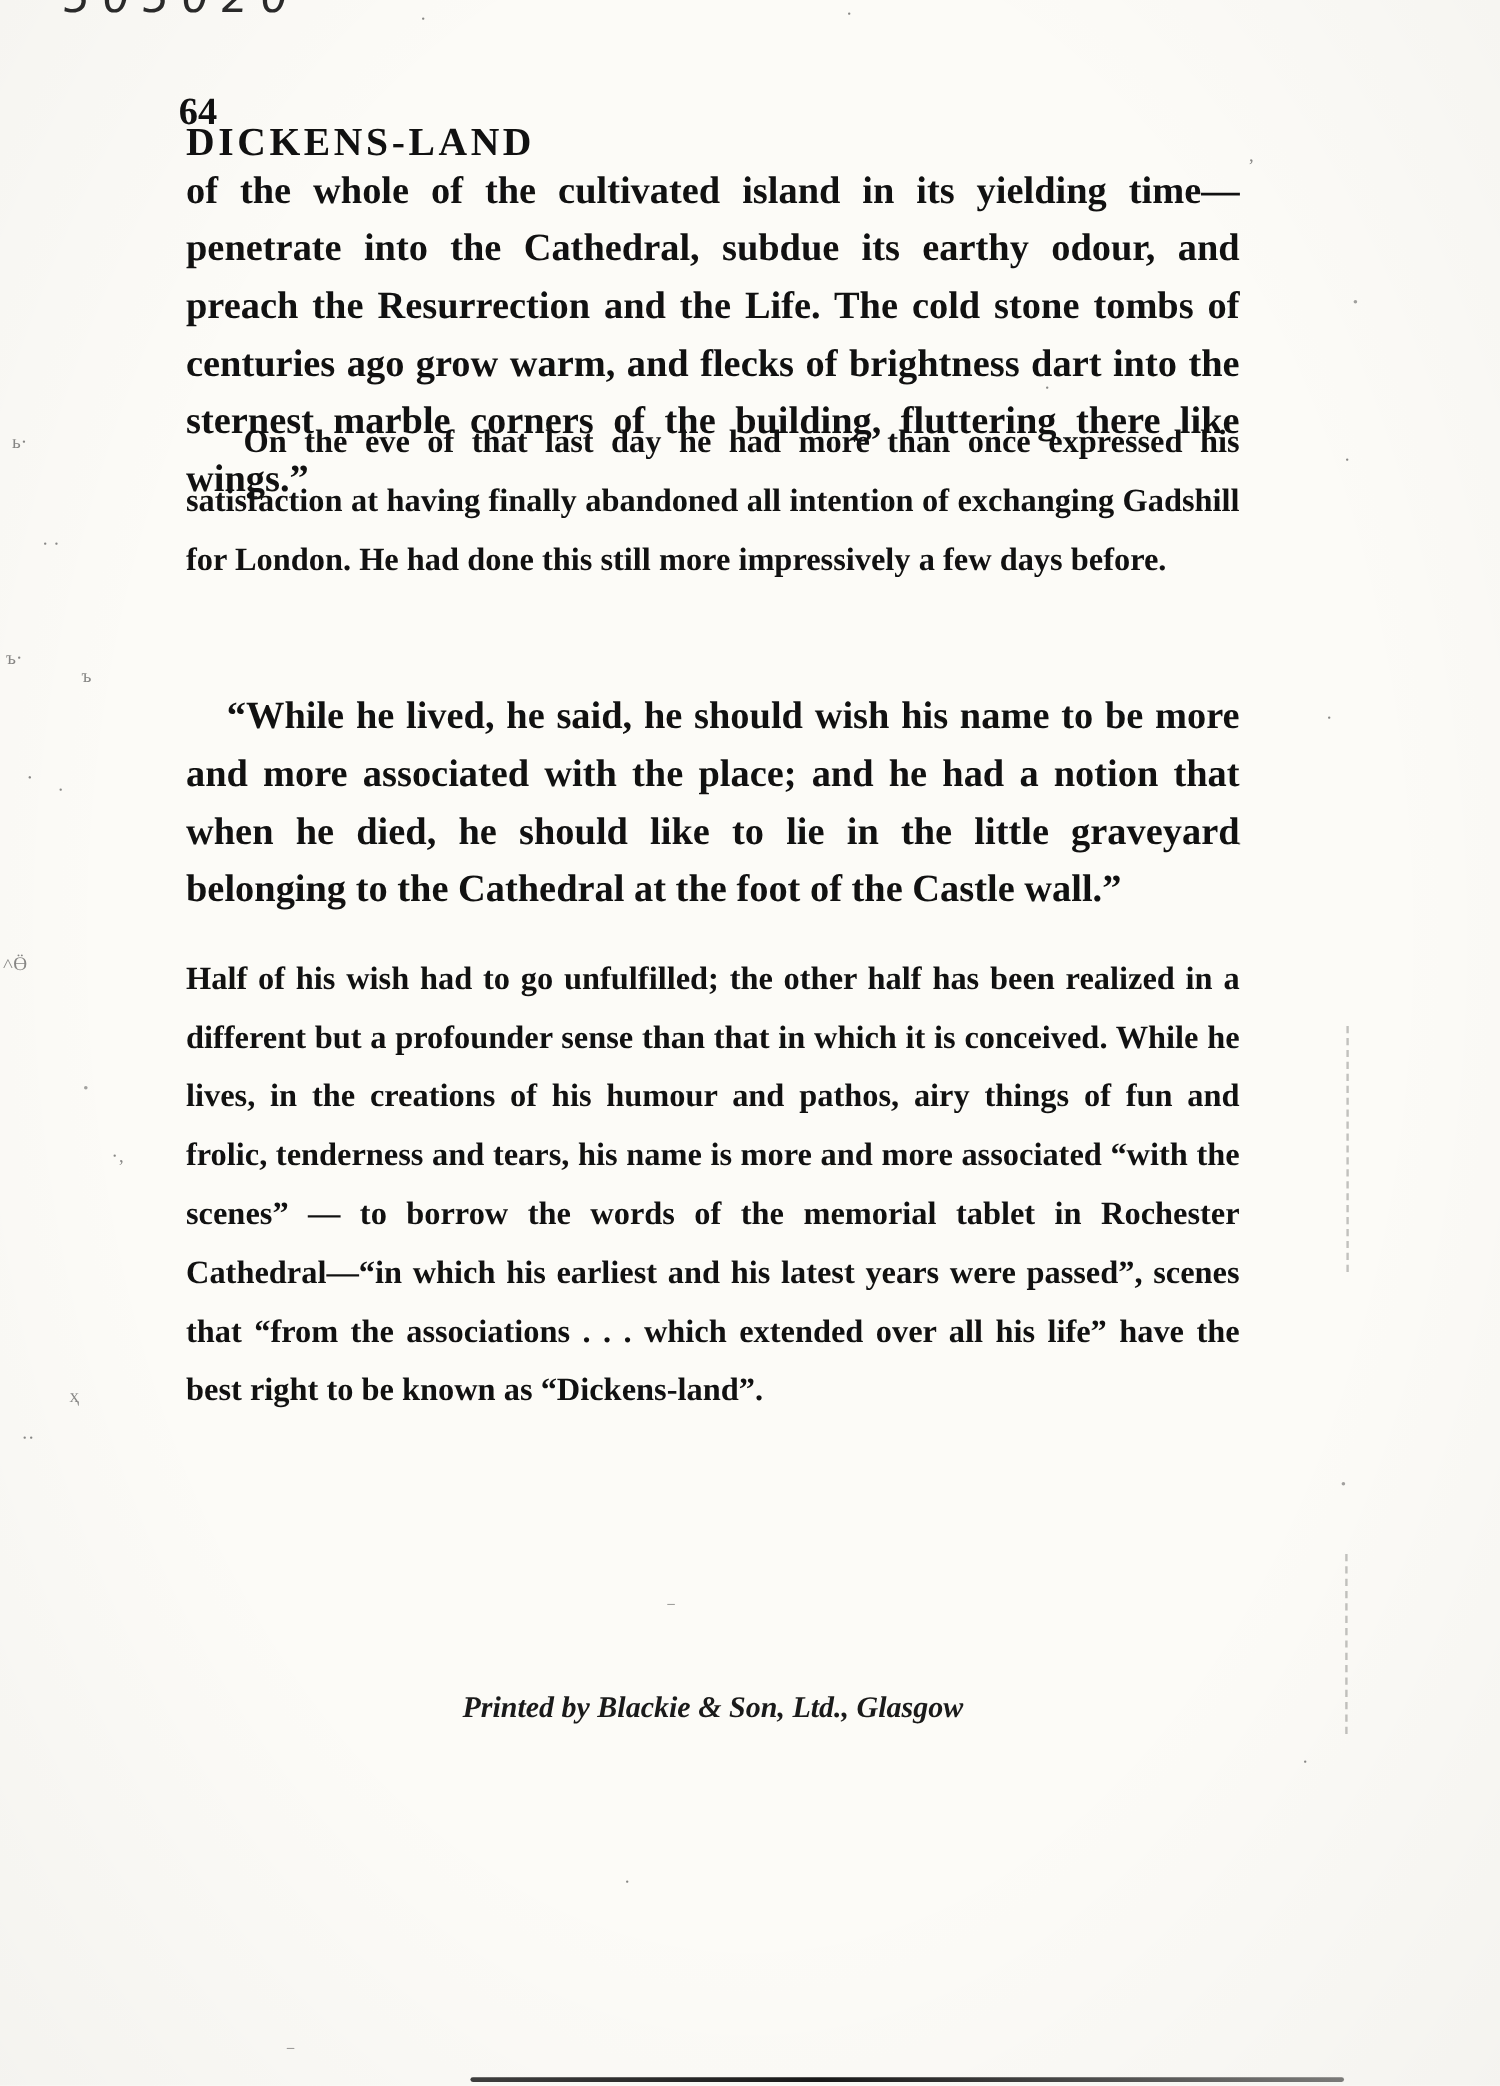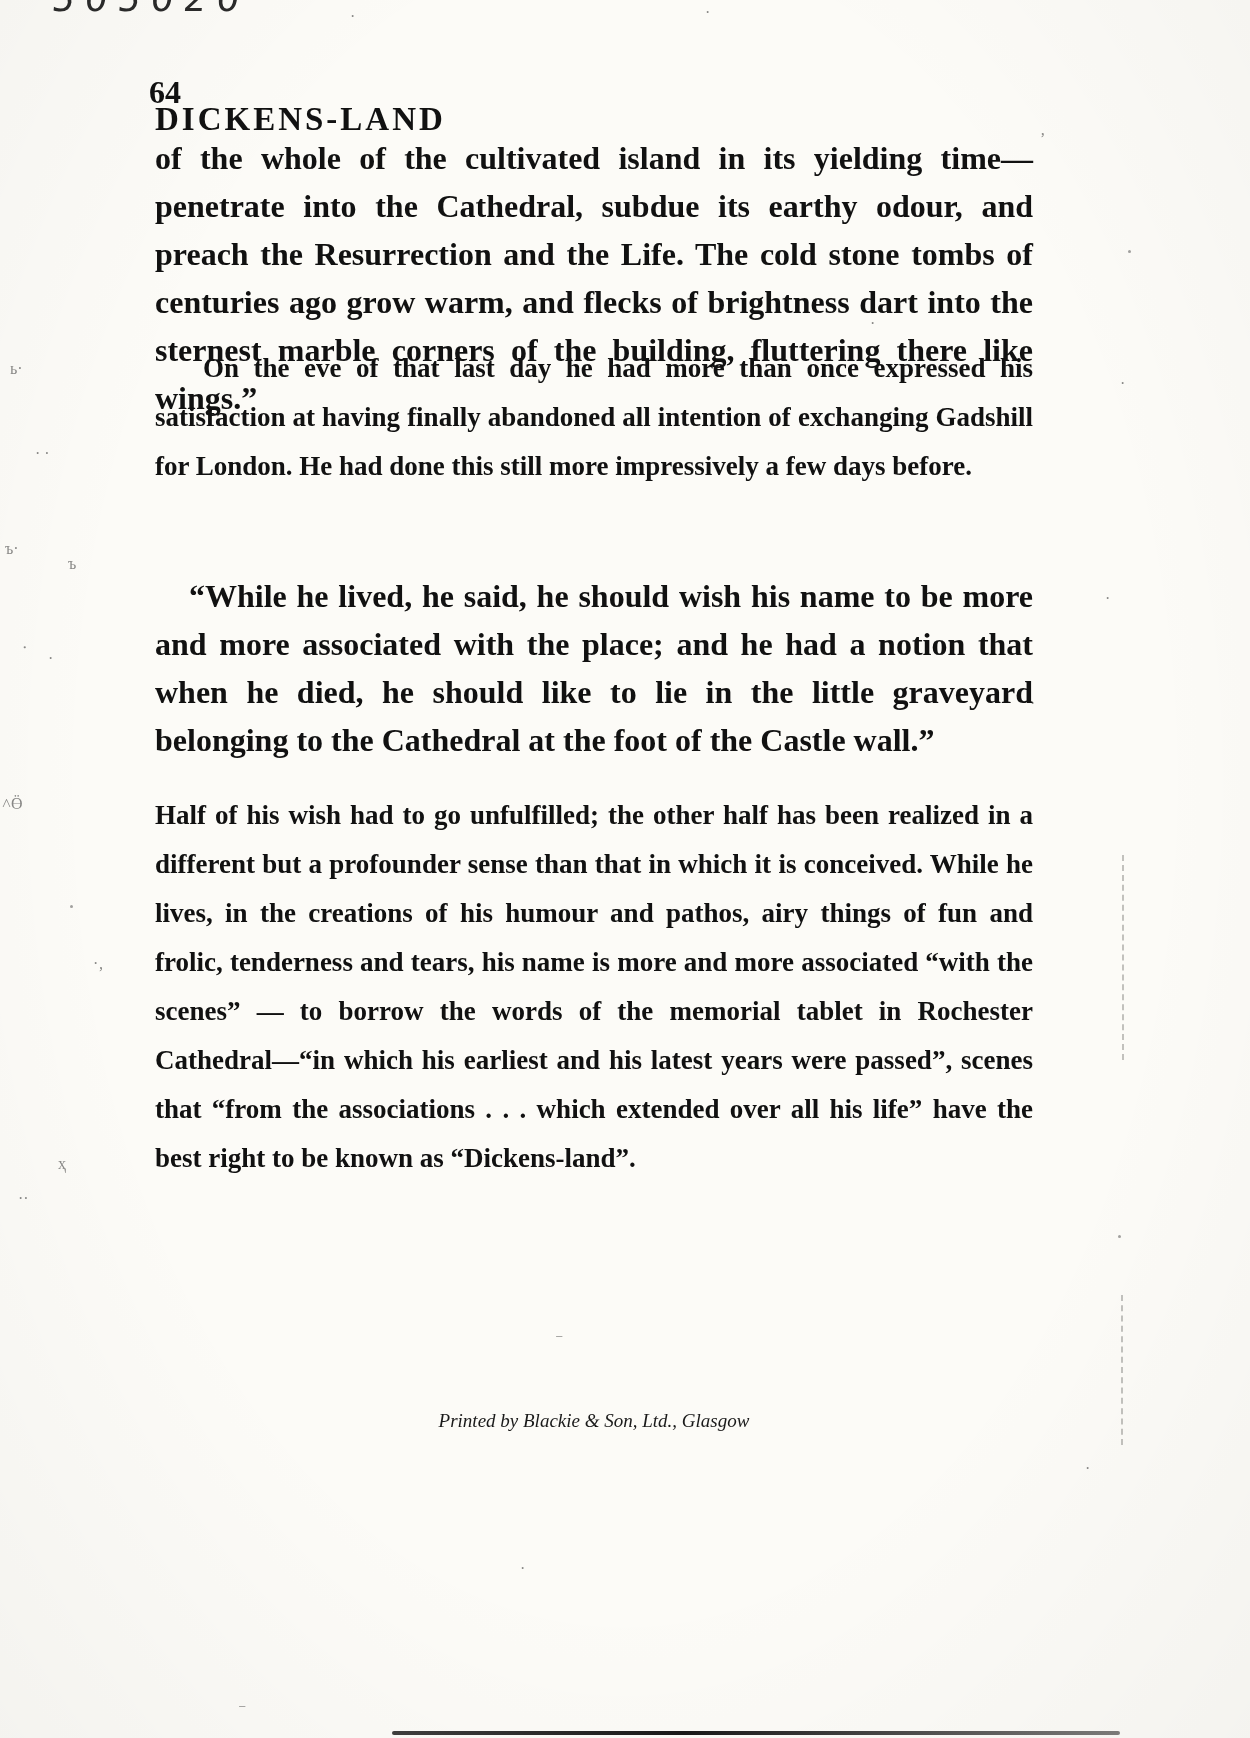--- a/index.html
+++ b/index.html
@@ -83,23 +83,23 @@
   .p2 { top: 344px; text-indent: 48px; }
   .p3 { top: 572px; text-indent: 34px; }
   .p4 { top: 791px; }
 
   .imprint {
     position: absolute;
     left: 155px;
     width: 878px;
     top: 1410px;
     text-align: center;
-    font-size: 19px;
+    font-size: 25px;
     font-style: italic;
-    font-weight: 400;
+    font-weight: 700;
     color: #1a1a1a;
   }
 
   
   .artifact {
     position: absolute;
     color: rgba(40,40,40,0.55);
     font-size: 16px;
     pointer-events: none;
   }

